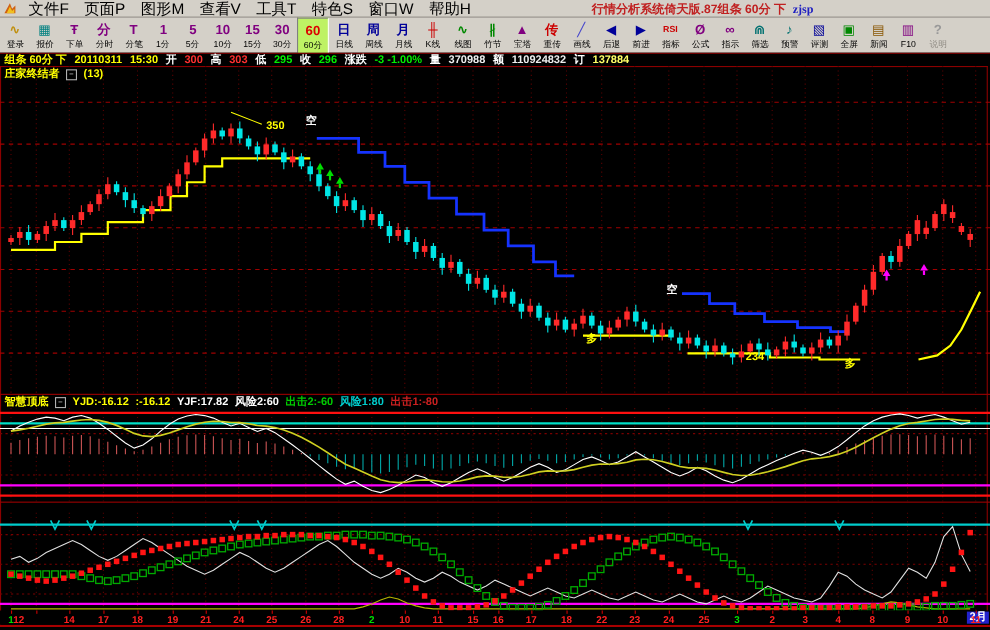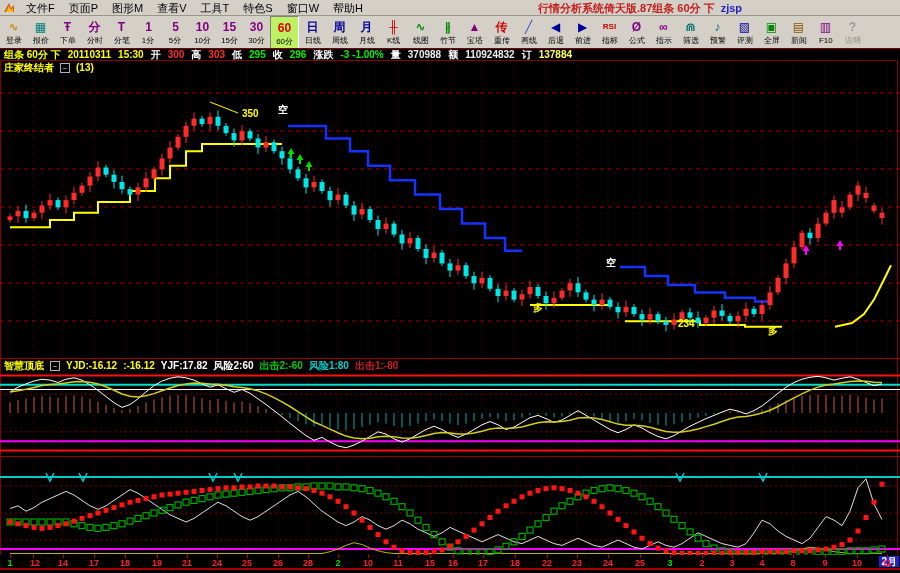--- a/index.html
+++ b/index.html
@@ -2,23 +2,23 @@
 <html><head>
 <meta charset="utf-8">
 <style>
   html,body{margin:0;padding:0;background:#444;}
   .screen{position:relative;width:900px;height:573px;background:#000;overflow:hidden;
           font-family:"Liberation Sans","DejaVu Sans",sans-serif;}
   
   .menubar{position:absolute;top:0;left:0;width:900px;height:15px;background:#d4d0c8;
            border-bottom:1px solid #9a968e;display:flex;align-items:center;z-index:30;}
   .appicon{width:14px;height:12px;margin:0 3px 0 2px;}
-  .menu-item{font-size:11px;color:#000;padding:0 7px;line-height:14px;white-space:nowrap;}
+  .menu-item{font-size:14px;color:#000;padding:0 7px;line-height:14px;white-space:nowrap;}
   .titletext{position:absolute;top:1px;left:538px;font-size:11px;font-weight:bold;white-space:nowrap;}
-  .title-red{color:#c02020;} .title-blue{color:#2020c0;margin-left:6px;}
+  .title-red{color:#c02020;} .title-blue{color:#2020c0;margin-left:6px;font-family:Liberation Serif, serif;}
   
   .toolbar{position:absolute;top:16px;left:0;width:900px;height:32px;background:#d4d0c8;display:flex;z-index:30;}
   .tbtn{width:27px;height:32px;display:flex;flex-direction:column;align-items:center;justify-content:center;cursor:default;}
   .tbtn .ic{font-size:12px;font-weight:bold;height:16px;line-height:16px;white-space:nowrap;}
   .tbtn .lb{font-size:9px;color:#000;line-height:10px;white-space:nowrap;transform:scale(.88);transform-origin:center;}
   .tbtn.active{background:#bef264;border:1px solid;border-color:#808080 #ffffff #ffffff #808080;}
   .tbtn.disabled .lb{color:#8e8a82;}
   
   .infobar{position:absolute;top:48px;left:0;width:900px;height:12px;background:#000;
            border-top:1px solid #7a0000;box-sizing:border-box;display:flex;gap:7px;
@@ -936,21 +936,21 @@
       <path d="M 234 7 L 238 15 L 242 7" fill="none" stroke="#00cccc" stroke-width="1.5"></path>
       <path d="M 676 7 L 680 15 L 684 7" fill="none" stroke="#00cccc" stroke-width="1.5"></path>
       <path d="M 759 7 L 763 15 L 767 7" fill="none" stroke="#00cccc" stroke-width="1.5"></path>
     </svg>
 
   <div class="axisrow" id="axisrow">
     <span class="badge">2月</span>
   <span class="tickmark" style="left: 10px;"></span>
       <span class="ticklabel" style="left: 10px; color: rgb(0, 221, 0);">1</span>
       <span class="tickmark" style="left: 33px;"></span>
-      <span class="ticklabel" style="left: 35px; color: rgb(255, 32, 32); text-align: right;">12</span>
+      <span class="ticklabel" style="left: 17px; color: rgb(255, 32, 32); text-align: right;">12</span>
       <span class="tickmark" style="left: 63px;"></span>
       <span class="ticklabel" style="left: 63px; color: rgb(255, 32, 32);">14</span>
       <span class="tickmark" style="left: 94px;"></span>
       <span class="ticklabel" style="left: 94px; color: rgb(255, 32, 32);">17</span>
       <span class="tickmark" style="left: 125px;"></span>
       <span class="ticklabel" style="left: 125px; color: rgb(255, 32, 32);">18</span>
       <span class="tickmark" style="left: 157px;"></span>
       <span class="ticklabel" style="left: 157px; color: rgb(255, 32, 32);">19</span>
       <span class="tickmark" style="left: 187px;"></span>
       <span class="ticklabel" style="left: 187px; color: rgb(255, 32, 32);">21</span>

